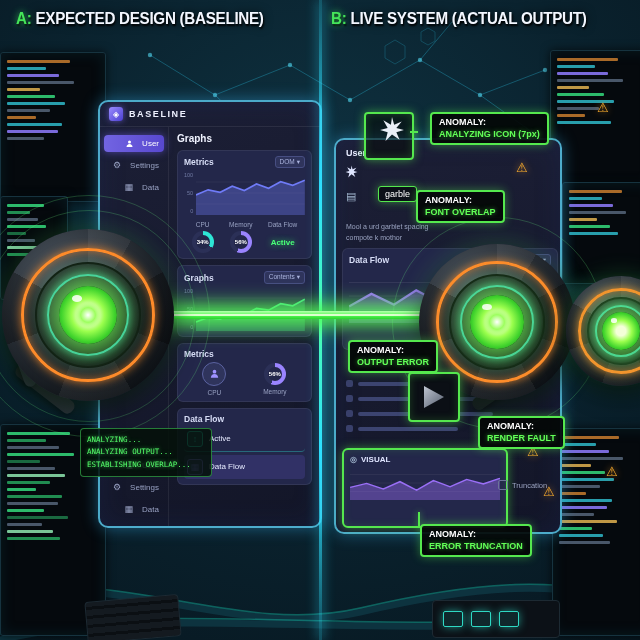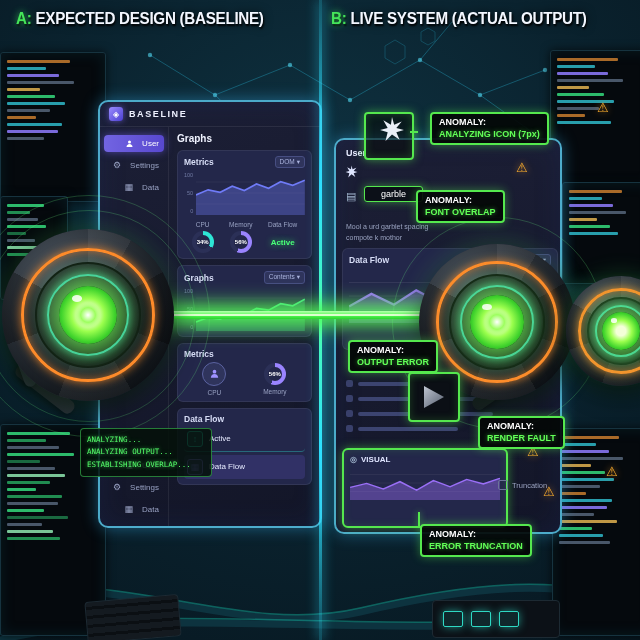--- a/index.html
+++ b/index.html
@@ -73,22 +73,22 @@
   .df-icon{width:14px;height:14px;border-radius:3px;display:flex;align-items:center;justify-content:center;font-size:9px;flex:none;}
   .df-icon.teal{background:rgba(46,230,214,.15);border:1px solid #2ee6d6;color:#2ee6d6;}
   .df-icon.purple{background:rgba(143,123,255,.18);border:1px solid #8f7bff;color:#8f7bff;}
   .df-label{font-size:8px;color:#e6eaff;}
 
   
   #live-panel{left:334px;top:138px;width:224px;height:392px;}
   .lp-heading{position:absolute;left:10px;top:8px;font-size:9px;font-weight:bold;color:#e8ecff;}
   .lp-icon1{position:absolute;left:9px;top:24px;color:#dfe5ff;}
   .lp-icon2{position:absolute;left:10px;top:50px;font-size:11px;color:#9fb4cc;}
-  .garble-chip{position:absolute;left:28px;top:46px;background:#0c1018;border:1.5px solid #55e84e;border-radius:3px;
-    padding:2px 16px;font-size:9px;color:#fff;box-shadow:0 0 8px rgba(85,232,78,.5);}
+  .garble-chip{position:absolute;left:42px;top:46px;background:#0c1018;border:1.5px solid #55e84e;border-radius:3px;
+    padding:2px 6px;font-size:9px;color:#fff;box-shadow:0 0 8px rgba(85,232,78,.5);}
   .garbled-text{position:absolute;left:10px;top:82px;font-size:7px;color:#9aa3c0;line-height:1.55;}
   .lp-card{position:absolute;background:#23274a;border:1px solid rgba(255,255,255,.07);border-radius:6px;padding:5px 6px;}
   #lp-dataflow{left:6px;top:108px;width:202px;height:90px;}
   #lp-dataflow .chart{height:54px;}
   .list-rows{position:absolute;left:10px;top:240px;display:flex;flex-direction:column;gap:8px;}
   .list-row{display:flex;align-items:center;gap:5px;}
   .list-ico{width:7px;height:7px;background:#39406b;border-radius:2px;flex:none;}
   .list-bar{height:4px;border-radius:2px;background:#3c4470;}
   #lp-visual{left:6px;top:308px;width:150px;height:66px;border:2px solid #55e84e;
     box-shadow:0 0 10px rgba(85,232,78,.5), inset 0 0 8px rgba(85,232,78,.15);}

